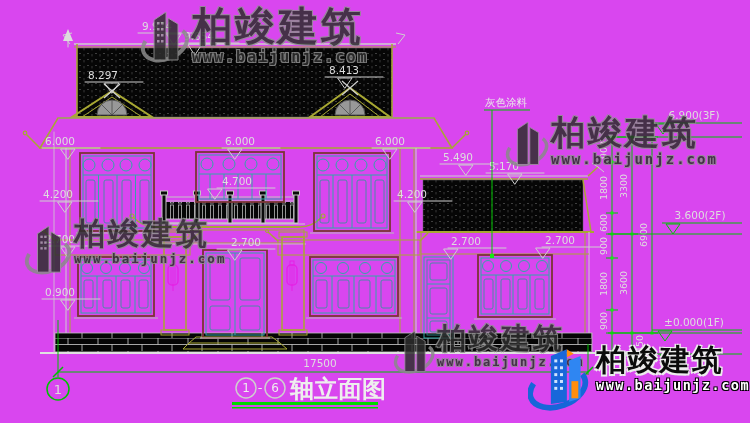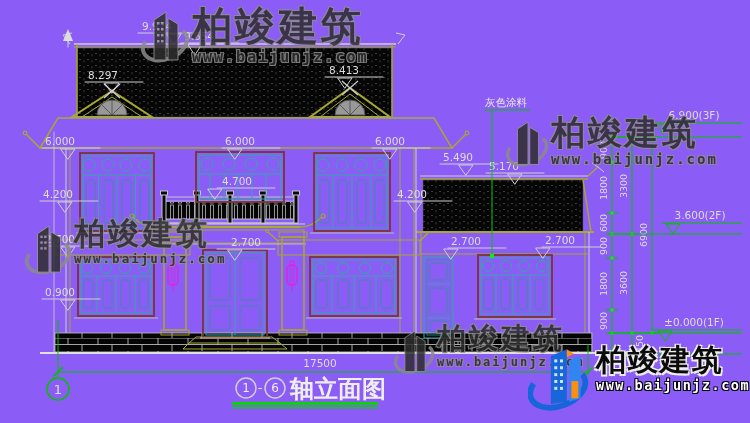--- a/index.html
+++ b/index.html
@@ -1,16 +1,16 @@
 <!DOCTYPE html>
 <html><head>
 <meta charset="utf-8">
 <style>
   html,body{margin:0;padding:0;background:#000;}
-  .canvas{position:relative;width:750px;height:423px;background:#8b5cf6;overflow:hidden;
+  .canvas{position:relative;width:750px;height:423px;background:#d946ef;overflow:hidden;
           font-family:"DejaVu Sans",sans-serif;}
   svg text{font-family:"DejaVu Sans",sans-serif;}
   .dimtxt{font-size:10.5px;fill:#dedede;}
   .rottxt{font-size:9.5px;fill:#dedede;}
   .biglbl{font-size:10.5px;fill:#e8e8e8;}
   .mar{stroke:#7a3535;fill:none;stroke-width:1.8;}
   .teal{stroke:#31a8a8;fill:none;stroke-width:1;}
   .tealf{stroke:#2c9898;fill:none;stroke-width:.8;}
   .yel{stroke:#a8a832;fill:none;}
   .wht{stroke:#cfcfcf;fill:none;}

